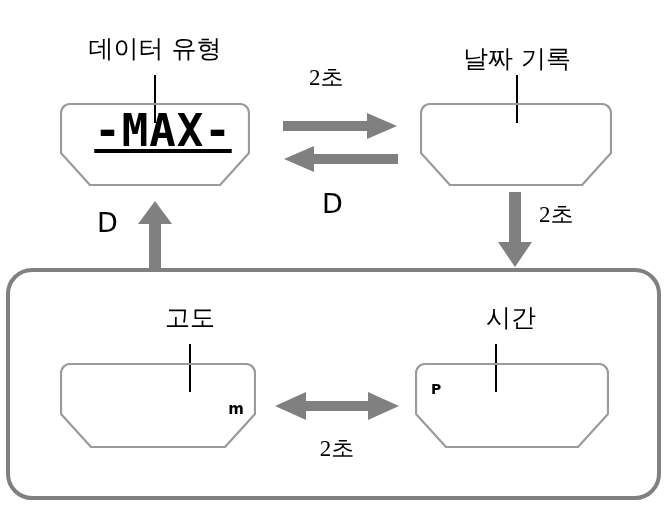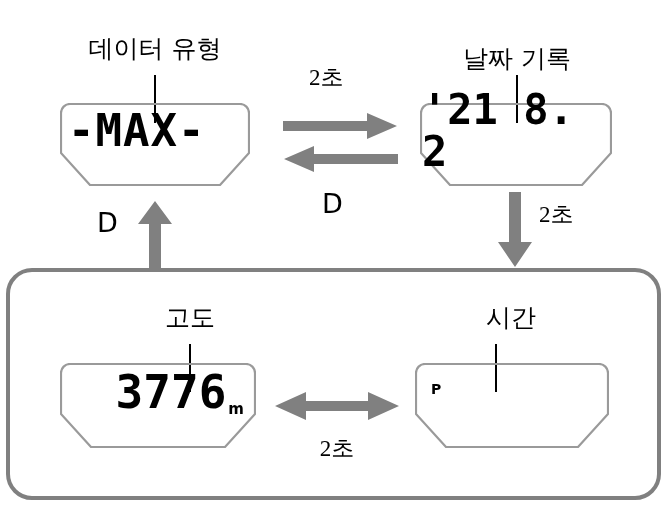--- a/index.html
+++ b/index.html
@@ -128,36 +128,33 @@
 
   <div class="label center" style="left:155px; top:36px;">데이터 유형</div>
   <div class="leader" style="left:154px; top:75px; height:48px;"></div>
 
   <div class="lcd" style="left:60px; top:103px; width:190px; height:83px;">
     <div class="frame">
       <svg width="190" height="83" viewBox="0 0 190 83">
         <path d="M10 1 H180 A9 9 0 0 1 189 10 V50 L160 82 H30 L1 50 V10 A9 9 0 0 1 10 1 Z" fill="none" stroke="#9a9a9a" stroke-width="2.2"></path>
       </svg>
     </div>
-    <div class="content" style="padding-left:8px;">
+    <div class="content" style="justify-content:center; padding-left:16px;text-decoration:underline;">
       <span class="seg seg-main">-MAX-</span>
     </div>
   </div>
 
   <div class="label center" style="left:517px; top:36px;margin-top:10px;">날짜 기록</div>
   <div class="leader" style="left:516px; top:75px; height:48px;"></div>
 
   <div class="lcd" style="left:420px; top:103px; width:192px; height:83px;">
     <div class="frame">
       <svg width="192" height="83" viewBox="0 0 192 83">
         <path d="M10 1 H182 A9 9 0 0 1 191 10 V50 L162 82 H30 L1 50 V10 A9 9 0 0 1 10 1 Z" fill="none" stroke="#9a9a9a" stroke-width="2.2"></path>
       </svg>
-    </div>
-    <div class="content" style="justify-content:center; padding-left:2px;">
-      <span class="seg seg-date">'21  8. 2</span>
     </div>
   </div>
 
   <div class="arrow-label" style="left:309px; top:66px;">2초</div>
 
   <div class="arrow" style="left:283px; top:112px;">
     <svg width="115" height="28" viewBox="0 0 115 28">
       <path d="M0 9 H84 V1 L114 14 L84 27 V19 H0 Z" fill="#808080"></path>
     </svg>
   </div>
@@ -191,21 +188,20 @@
   <div class="label center" style="left:190px; top:305px;">고도</div>
   <div class="leader" style="left:189px; top:344px; height:48px;"></div>
 
   <div class="lcd" style="left:60px; top:363px; width:196px; height:85px;">
     <div class="frame">
       <svg width="196" height="85" viewBox="0 0 196 85">
         <path d="M10 1 H186 A9 9 0 0 1 195 10 V51 L165 84 H31 L1 51 V10 A9 9 0 0 1 10 1 Z" fill="none" stroke="#9a9a9a" stroke-width="2.2"></path>
       </svg>
     </div>
     <div class="content" style="justify-content:flex-end; padding-right:12px; align-items:center;">
-      <span class="seg seg-alt">3776</span>
       <span class="seg-unit">m</span>
     </div>
   </div>
 
   <div class="label center" style="left:511px; top:305px;">시간</div>
   <div class="leader" style="left:495px; top:344px; height:48px;"></div>
 
   <div class="lcd" style="left:415px; top:363px; width:194px; height:85px;">
     <div class="frame">
       <svg width="194" height="85" viewBox="0 0 194 85">

